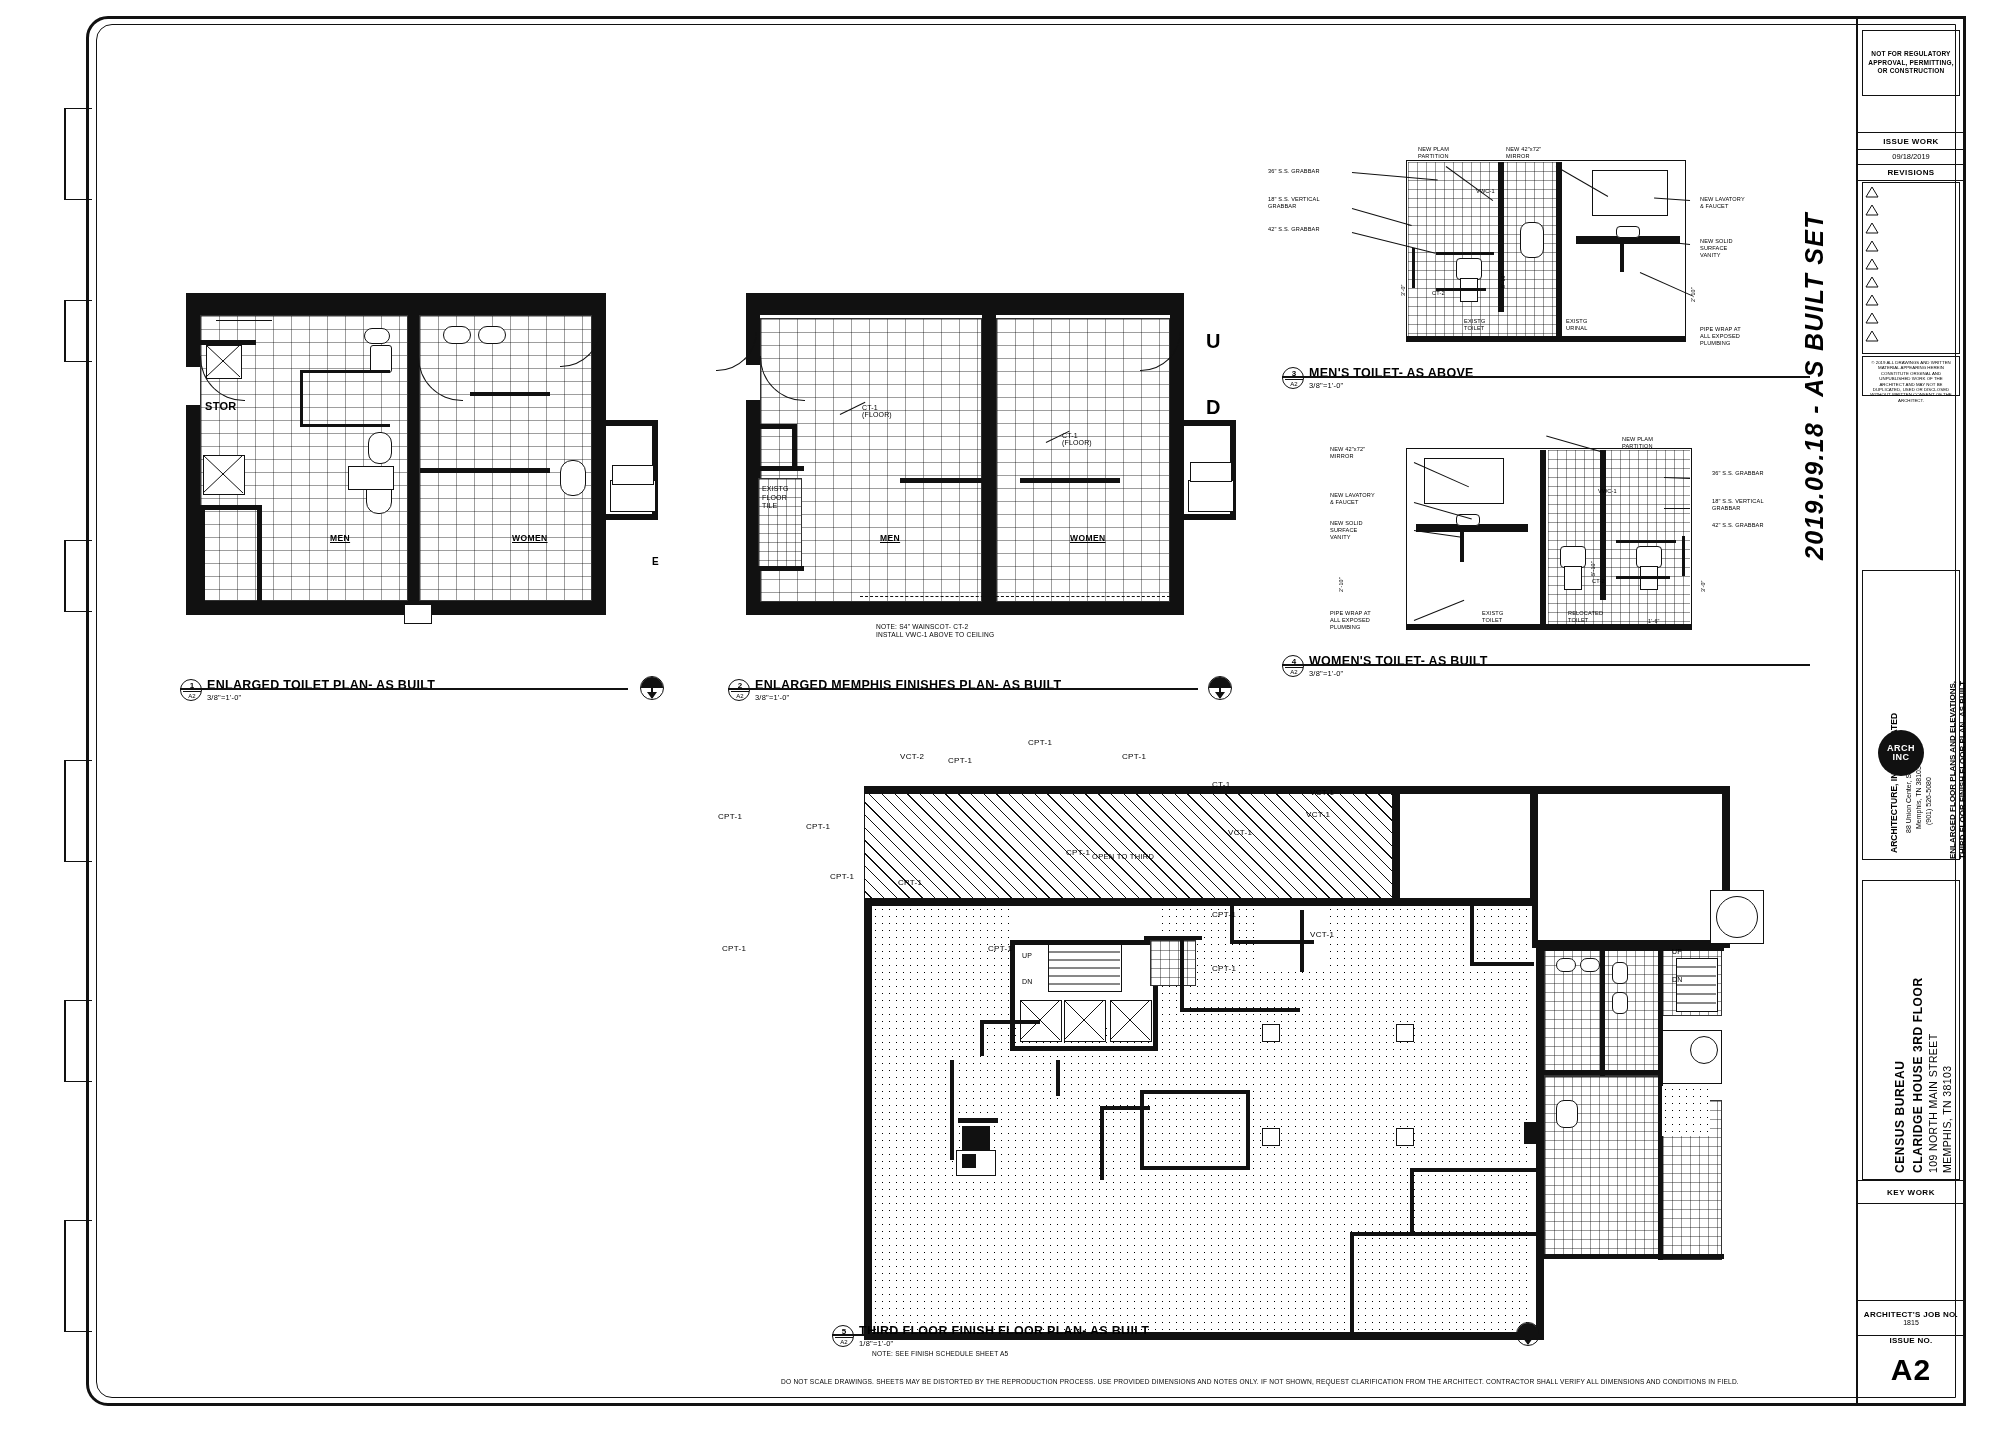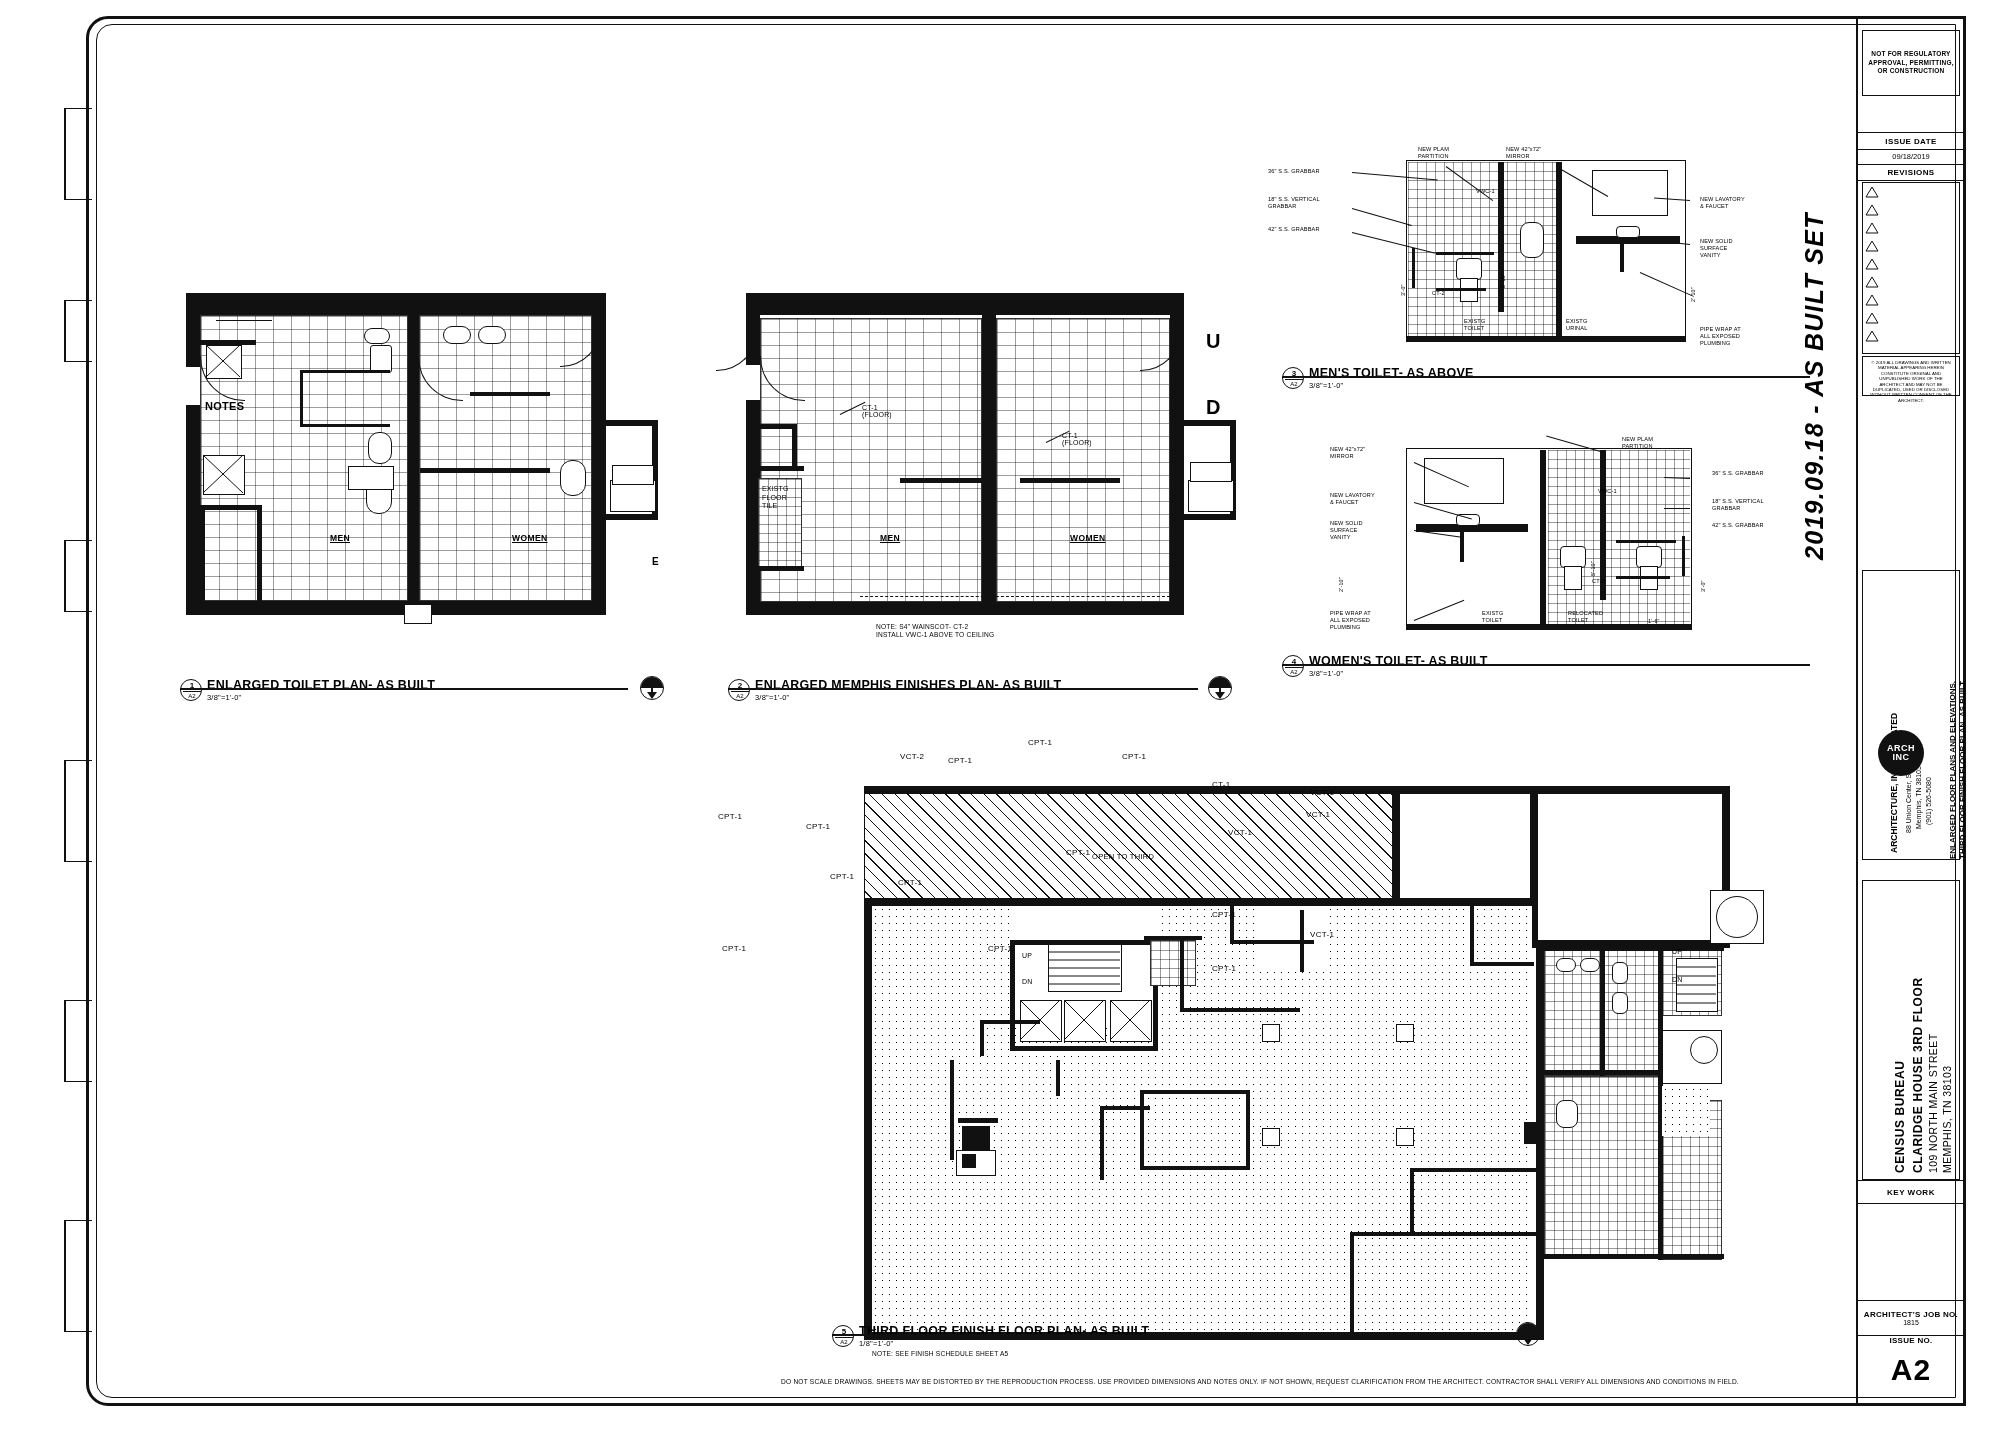--- a/index.html
+++ b/index.html
@@ -102,21 +102,21 @@
   <div class="bind" style="top:760px;height:100px;"></div>
   <div class="bind" style="top:1000px;height:80px;"></div>
   <div class="bind" style="top:1220px;height:110px;"></div>
 
   <div class="tb"></div>
 
   <div class="notbox">
     <span>NOT FOR REGULATORY APPROVAL, PERMITTING, OR CONSTRUCTION</span>
   </div>
 
-  <div class="issuehdr">ISSUE DATE</div>
+  <div class="issuehdr">ISSUE WORK</div>
   <div class="issuedate">09/18/2019</div>
   <div class="revhdr">REVISIONS</div>
 
   <div class="revbox">
     <svg width="96" height="170" style="display:block">
       <g stroke="#111" stroke-width="1" fill="none">
         <polygon points="9,4 15,14 3,14"></polygon>
         <polygon points="9,22 15,32 3,32"></polygon>
         <polygon points="9,40 15,50 3,50"></polygon>
         <polygon points="9,58 15,68 3,68"></polygon>
@@ -226,21 +226,21 @@
     <div class="wall" style="left:186px;top:365px;width:14px;height:38px;background:#fff;border-top:2px solid #111;border-bottom:2px solid #111;"></div>
 
     <div class="wall" style="left:606px;top:420px;width:52px;height:6px;"></div>
     <div class="wall" style="left:652px;top:420px;width:6px;height:100px;"></div>
     <div class="wall" style="left:606px;top:514px;width:52px;height:6px;"></div>
     <div style="position:absolute;left:610px;top:480px;width:44px;height:30px;border:1.2px solid #111;background:#fff;"></div>
     <div style="position:absolute;left:612px;top:465px;width:40px;height:18px;border:1.2px solid #111;background:#fff;"></div>
 
     <div style="position:absolute;left:404px;top:604px;width:26px;height:18px;border:1.2px solid #111;background:#fff;"></div>
 
-    <div class="lbl" style="left:205px;top:400px;font-weight:700;font-size:11px;">NOTES</div>
+    <div class="lbl" style="left:205px;top:400px;font-weight:700;font-size:11px;">STOR</div>
     <div class="lblu" style="left:330px;top:533px;font-weight:700;">MEN</div>
     <div class="lblu" style="left:512px;top:533px;font-weight:700;">WOMEN</div>
     <div class="lbl" style="left:652px;top:556px;font-weight:700;font-size:10px;">E</div>
   </div>
 
   <div class="dtitle" style="left:180px;top:678px;">
     <div class="dbub">
       <div class="num">1</div>
       <div class="bar"></div>
       <div class="den">A2</div>

